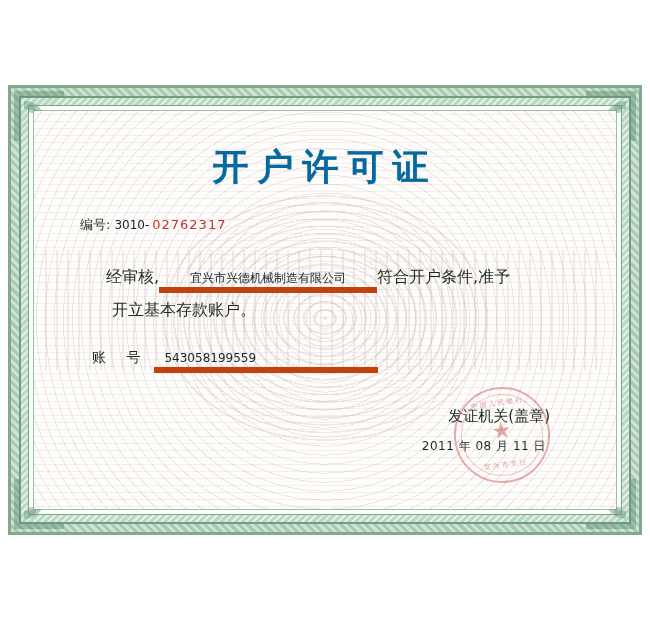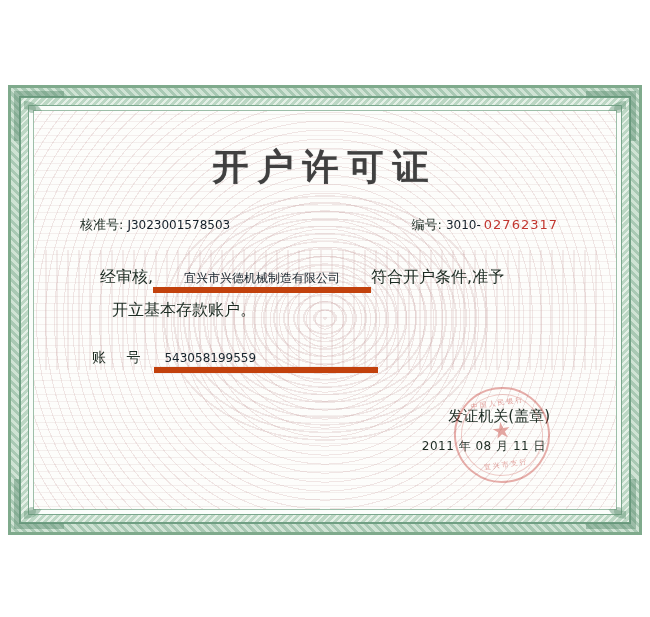--- a/index.html
+++ b/index.html
@@ -139,21 +139,21 @@
     box-sizing: border-box;
     color: #1c2b22;
     font-family: "DejaVu Sans", "Liberation Sans", sans-serif;
   }
 
   .title {
     text-align: center;
     font-size: 36px;
     font-weight: bold;
     letter-spacing: 9px;
-    color: #404040;
+    color: #0369a1;
     margin: 10px 0 0 0;
     text-shadow: 0 0 1px rgba(0,0,0,.35);
   }
 
   .row-nums {
     display: flex;
     justify-content: space-between;
     align-items: baseline;
     margin-top: 24px;
     font-size: 13px;
@@ -173,21 +173,21 @@
     letter-spacing: 1px;
     margin-left: 3px;
   }
 
   .para {
     margin-top: 26px;
     font-size: 16px;
     line-height: 34px;
     display: flex;
     align-items: baseline;
-    padding-left: 20px;
+    padding-left: 26px;
   }
   .fill {
     display: inline-block;
     border-bottom: 6px solid #c2410c;
     text-align: center;
     font-size: 12px;
     color: #16232c;
     padding: 0 4px 1px 4px;
     line-height: 16px;
   }
@@ -314,24 +314,20 @@
     <div class="guilloche">
       <div class="watermark-band"></div>
       <div class="watermark-rings"></div>
     </div>
 
     <div class="content">
 
       <div class="title">开户许可证</div>
 
       <div class="row-nums">
-        <div class="num-left">
-          <span class="lbl">核准号:</span>
-          <span class="val-ink">J3023001578503</span>
-        </div>
         <div class="num-right">
           <span class="lbl">编号:</span>
           <span class="val-ink">3010-</span>
           <span class="val-red">02762317</span>
         </div>
       </div>
 
       <div class="para">
         <span>经审核,</span>
         <span class="fill company">宜兴市兴德机械制造有限公司</span>

